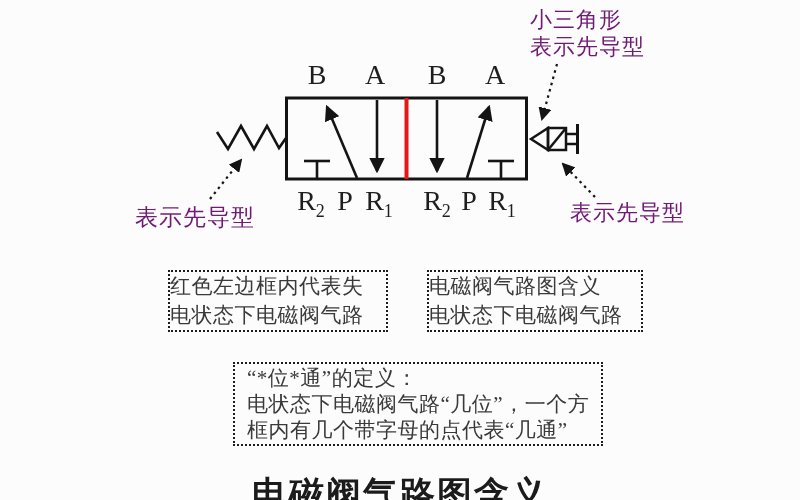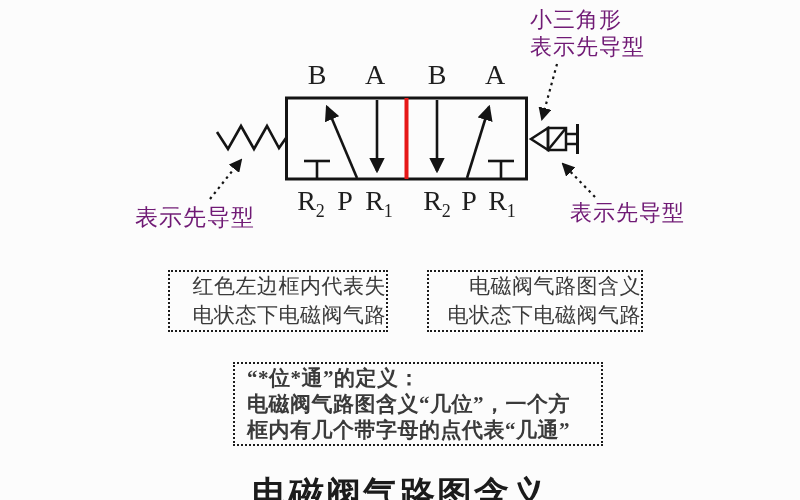--- a/index.html
+++ b/index.html
@@ -20,23 +20,23 @@
     position:absolute;font-size:22px;color:#701a75;
     line-height:27px;letter-spacing:1px;white-space:nowrap;
   }
   
   .notebox{
     position:absolute;border:2px dotted #1c1c1c;
     font-size:21px;color:#3a3a3a;letter-spacing:0.5px;
     display:flex;flex-direction:column;justify-content:center;
     box-sizing:border-box;background:transparent;
   }
-  .notebox.centered{text-align:right;}
+  .notebox.centered{text-align:left;}
   .notebox .ln{line-height:29px;white-space:nowrap;}
-  .notebox.def{padding:5px 12px;font-weight:bold;}
+  .notebox.def{padding:5px 12px;}
   .notebox.def .ln{line-height:26px;}
   .title{
     position:absolute;left:50%;top:471px;transform:translateX(-50%);
     font-size:35px;font-weight:600;letter-spacing:2px;color:#1b1b1b;
     white-space:nowrap;
   }
   svg{position:absolute;left:0;top:0;}
 </style>
 </head>
 <body>
@@ -112,17 +112,17 @@
   <div class="ln">电状态下电磁阀气路</div>
 </div>
 
 <div class="notebox centered" style="left:427px;top:270px;width:216px;height:62px">
   <div class="ln">电磁阀气路图含义</div>
   <div class="ln">电状态下电磁阀气路</div>
 </div>
 
 <div class="notebox def" style="left:233px;top:362px;width:370px;height:84px">
   <div class="ln">“*位*通”的定义：</div>
-  <div class="ln">电磁阀气路图含义“几位”，一个方</div>
+  <div class="ln">电状态下电磁阀气路“几位”，一个方</div>
   <div class="ln">框内有几个带字母的点代表“几通”</div>
 </div>
 
 <div class="title">电磁阀气路图含义</div>
 
 </body></html>

